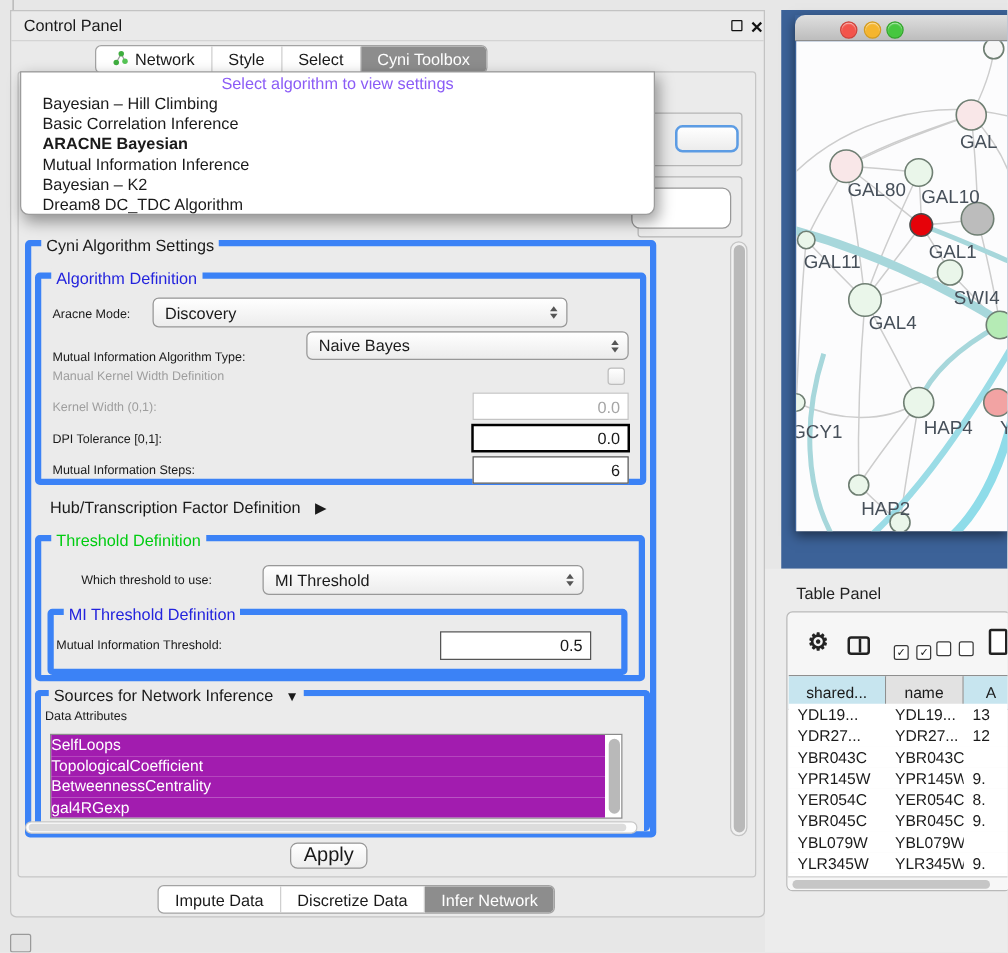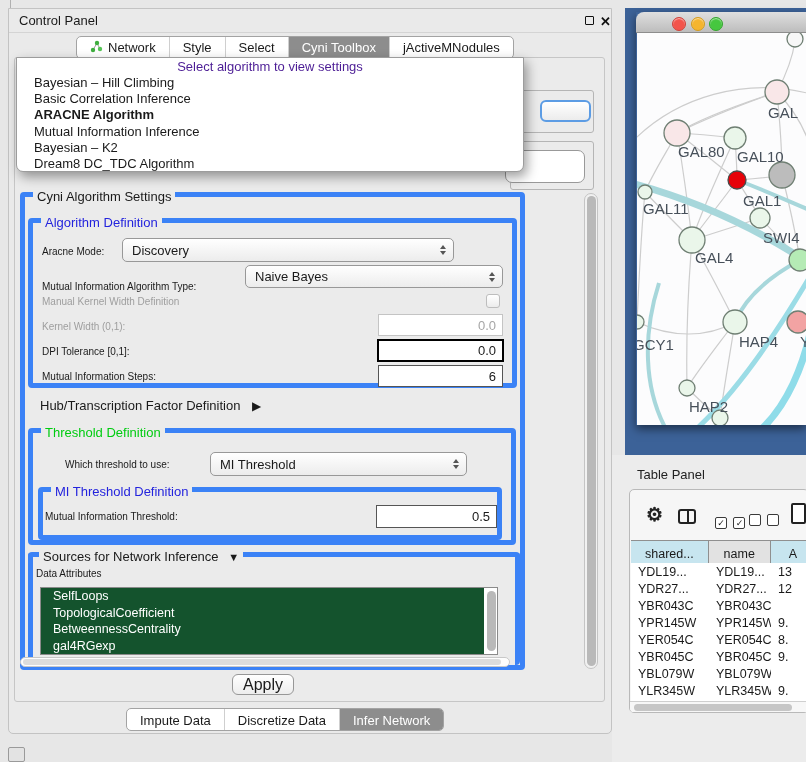--- a/index.html
+++ b/index.html
@@ -28,24 +28,24 @@
   .arrs{position:absolute;right:7px;top:50%;transform:translateY(-50%);display:flex;flex-direction:column;gap:2px}
   .tri-u{width:0;height:0;border-left:3.5px solid transparent;border-right:3.5px solid transparent;border-bottom:4.5px solid #555}
   .tri-d{width:0;height:0;border-left:3.5px solid transparent;border-right:3.5px solid transparent;border-top:4.5px solid #555}
   .field{background:#fff;border:1px solid #555;font-size:13px;display:flex;align-items:center;
          justify-content:flex-end;padding-right:6px}
   .field.off{border:1px solid #c4c4c4;color:#a6a6a6}
   .field.strong{border:2px solid #000}
   .checkbox{border:1px solid #bdbdbd;border-radius:3px;background:linear-gradient(#fff,#ececec)}
   .dd{background:#fff;border:1px solid #9c9c9c;border-radius:0 0 7px 7px;box-shadow:3px 5px 12px rgba(0,0,0,.38);
       font-size:13px;z-index:50;overflow:hidden}
-  .dd-header{color:#4c1d95;text-align:center;height:17px;line-height:17px}
+  .dd-header{color:#8b5cf6;text-align:center;height:17px;line-height:17px}
   .dd-item{height:16.2px;line-height:16.2px;padding-left:17px;white-space:nowrap}
   .sel-list{background:#fff;border:1px solid #8a8a8a}
-  .sel-item{height:16.5px;line-height:16.5px;padding-left:12px;background:#14532d;color:#fff;font-size:12.5px;white-space:nowrap}
+  .sel-item{height:16.5px;line-height:16.5px;padding-left:0;background:#a21caf;color:#fff;font-size:12.5px;white-space:nowrap}
   .sbv{background:#f1f1f1;border:1px solid #c4c4c4;border-radius:7px}
   .thumb{background:#b9b9b9;border-radius:6px}
   .hsb{background:#fdfdfd;border:1px solid #c8c8c8;border-radius:5px}
   .hthumb{background:#dcdcdc;border-radius:4px}
   .btn{background:linear-gradient(#ffffff,#ededed);border:1px solid #979797;border-radius:6px;
        font-size:16px;display:flex;align-items:center;justify-content:center}
   
   .desktop{background:#3c6298}
   .macwin{box-shadow:0 4px 9px rgba(0,0,0,.5)}
   .mactitle{background:linear-gradient(#dfdfdf,#bdbdbd);border-bottom:1px solid #8d8d8d;border-radius:8px 0 0 0}
@@ -87,38 +87,35 @@
     </div>
     <div class="tab">
       <span>Style</span>
     </div>
     <div class="tab">
       <span>Select</span>
     </div>
     <div class="tab sel">
       <span>Cyni Toolbox</span>
     </div>
-    <div class="tab">
-      <span>jActiveMNodules</span>
-    </div>
   </div>
 
 <div class="abs inner" style="left:14px;top:57px;width:591px;height:645px"></div>
 
 <div class="abs" style="left:510px;top:90px;width:84px;height:43px;border:1px solid #b5b5b5;border-radius:3px;z-index:1"></div>
 <div class="abs" style="left:540px;top:100px;width:51px;height:22px;border:2px solid #5c9ce4;border-radius:6px;background:linear-gradient(#fff,#ececec);z-index:1"></div>
 <div class="abs" style="left:510px;top:141px;width:84px;height:49px;border:1px solid #b5b5b5;border-radius:3px;z-index:1"></div>
 <div class="abs" style="left:505px;top:150px;width:80px;height:33px;border:1px solid #999;border-radius:7px;background:#fff;z-index:1"></div>
 
 <div class="abs dd" style="left:16px;top:57px;width:508px;height:115px">
   <div class="dd-header">Select algorithm to view settings</div>
   <div id="dd-items">
       <div class="dd-item">Bayesian – Hill Climbing</div>
       <div class="dd-item">Basic Correlation Inference</div>
-      <div class="dd-item" style="font-weight: bold;">ARACNE Algorithm</div>
+      <div class="dd-item" style="font-weight: bold;">ARACNE Bayesian</div>
       <div class="dd-item">Mutual Information Inference</div>
       <div class="dd-item">Bayesian – K2</div>
       <div class="dd-item">Dream8 DC_TDC Algorithm</div>
     </div>
 </div>
 
 <div class="abs group" style="left:20px;top:192px;width:505px;height:478px">
   <span class="gtitle">Cyni Algorithm Settings</span>
 </div>
 
@@ -175,21 +172,21 @@
   <span class="arrs">
       <span class="tri-u"></span>
       <span class="tri-d"></span>
     </span>
 </div>
 
 <div class="abs group" style="left:38px;top:487px;width:464px;height:53px">
   <span class="gtitle blue">MI Threshold Definition</span>
 </div>
 <div class="abs lbl" style="left:45px;top:511px">Mutual Information Threshold:</div>
-<div class="abs field" style="left:376px;top:505px;width:121px;height:23px">0.5</div>
+<div class="abs field" style="left:352px;top:505px;width:121px;height:23px">0.5</div>
 
 <div class="abs group" style="left:28px;top:552px;width:492px;height:113px;border-bottom:none">
   <span class="gtitle" style="left:6px">
     <span>Sources for Network Inference</span>
     <span style="font-size:11px;margin-left:6px">▼</span>
   </span>
 </div>
 <div class="abs lbl" style="left:36px;top:568px">Data Attributes</div>
 
 <div class="abs sel-list" style="left:40px;top:587px;width:458px;height:68px">

